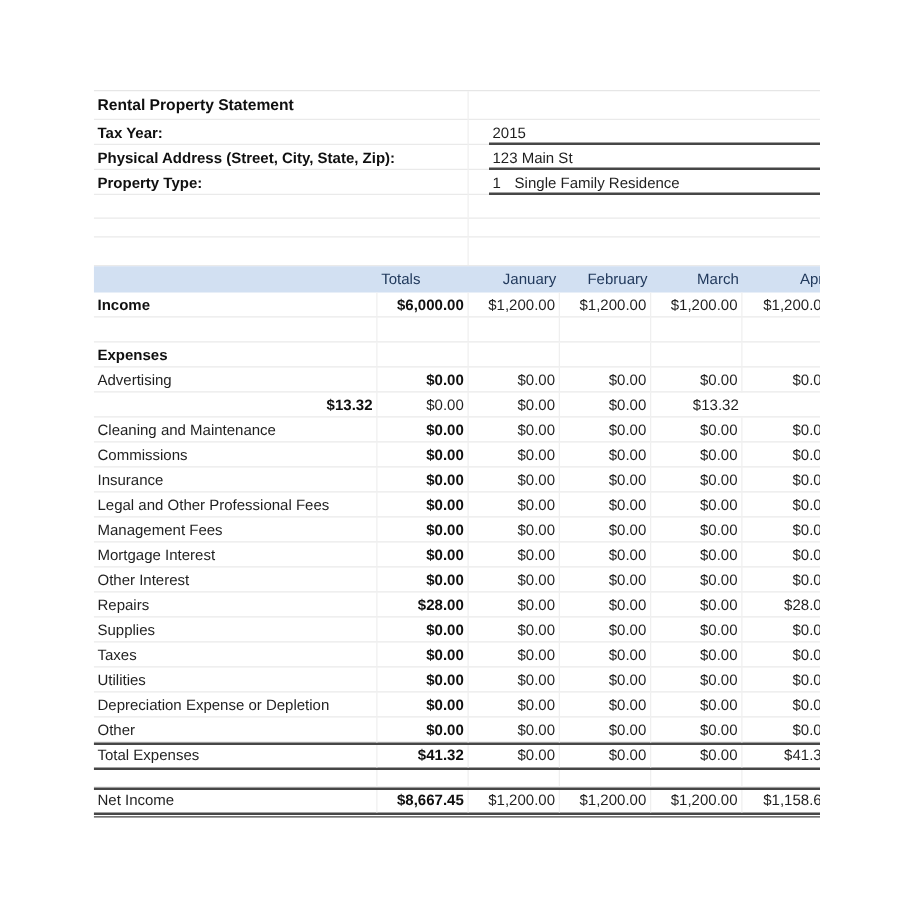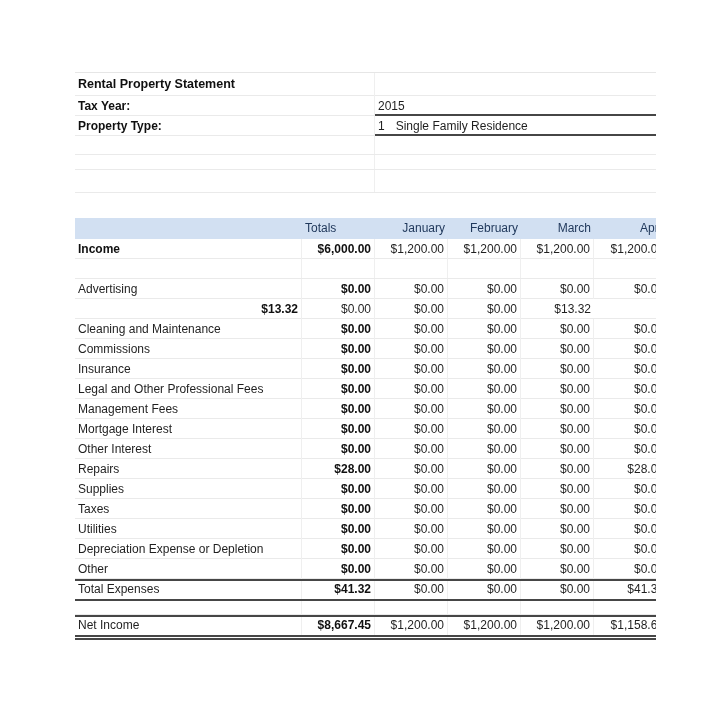--- a/index.html
+++ b/index.html
@@ -11,42 +11,42 @@
   .sheet-clip{
     position:absolute;left:75px;top:72px;width:581px;height:582px;
     overflow:hidden;
   }
   .sheet{width:592px;border-top:1px solid #e6e6e6;}
   .row{
     display:grid;box-sizing:border-box;
     border-bottom:1px solid #eaeaea;
     font-size:12px;
   }
-  .row.top{grid-template-columns:300px 292px;}
+  .row.top{grid-template-columns:300px 292px;gap:16px;}
   .row.tbl{grid-template-columns:227px 73px 73px 73px 73px 73px;}
   .cell{
     box-sizing:border-box;white-space:nowrap;overflow:visible;
     border-right:1px solid #efefef;
     padding:0 3px 0 3px;
   }
   .cell:last-child{border-right:none;}
   .lab{text-align:left;}
   .num{text-align:right;padding-right:3px;}
   .b{font-weight:bold;color:#101010;}
   
   .r-title{height:23px;line-height:23px;font-size:12.5px;}
   .r-field{height:20px;line-height:20px;}
   .r-field .val{box-shadow:inset 0 -2px 0 #464646;}
   .ptype-name{margin-left:11px;}
   .r-gap1{height:19px;}.r-gap2{height:15px;}.r-gap3{height:23px;}
   .r-gap4{height:20px;}.r-gap5{height:14px;}
   
   .r-head{
     height:21px;line-height:21px;
-    background:#d2e0f2;color:#21395c;border-bottom:none;margin-top:25px;
+    background:#d2e0f2;color:#21395c;border-bottom:none;
   }
   .r-head .cell{border-right:none;}
   .r{height:20px;line-height:20px;}
   .r-totalexp{
     height:22px;line-height:17px;
     border-top:2px solid #464646;border-bottom:2px solid #464646;
   }
   .r-net{
     height:25px;line-height:17px;
     border-top:2px solid #464646;border-bottom:5px double #464646;
@@ -61,20 +61,24 @@
     <div class="row top r-title">
       <div class="cell lab b">Rental Property Statement</div>
       <div class="cell"></div>
     </div>
 
     <div class="row top r-field">
       <div class="cell lab b">Tax Year:</div>
       <div class="cell lab val">2015</div>
     </div>
 
+    <div class="row top r-field">
+      <div class="cell lab b">Physical Address (Street, City, State, Zip):</div>
+      <div class="cell lab val">123 Main St</div>
+    </div>
 
     <div class="row top r-field">
       <div class="cell lab b">Property Type:</div>
       <div class="cell lab val"><span>1</span><span class="ptype-name">Single Family Residence</span></div>
     </div>
 
     <div class="row top r-gap1">
         <div class="cell"></div>
         <div class="cell"></div>
       </div>
@@ -107,20 +111,28 @@
 
     <div class="row tbl r-gap4">
         <div class="cell"></div>
         <div class="cell"></div>
         <div class="cell"></div>
         <div class="cell"></div>
         <div class="cell"></div>
         <div class="cell"></div>
       </div>
 
+    <div class="row tbl r">
+      <div class="cell lab b">Expenses</div>
+      <div class="cell"></div>
+      <div class="cell"></div>
+      <div class="cell"></div>
+      <div class="cell"></div>
+      <div class="cell"></div>
+    </div>
 
     <div>
 
         <div class="row tbl r">
           <div class="cell lab">Advertising</div>
           <div class="cell num b">$0.00</div>
           <div class="cell num">$0.00</div>
           <div class="cell num">$0.00</div>
           <div class="cell num">$0.00</div>
           <div class="cell num">$0.00</div>

